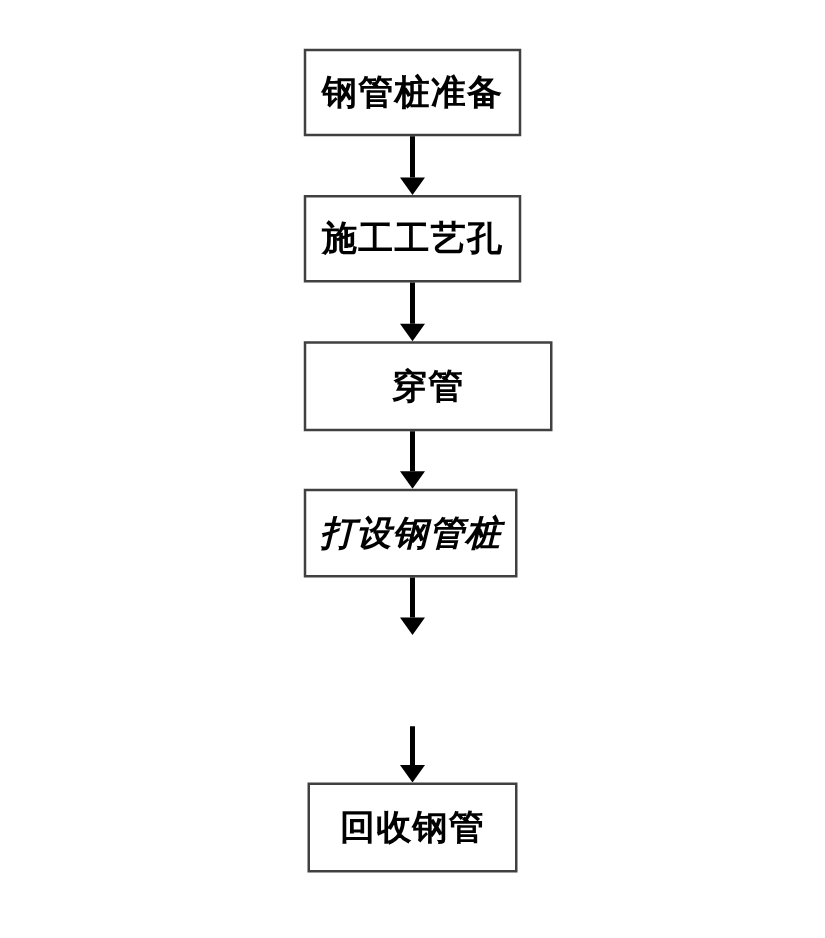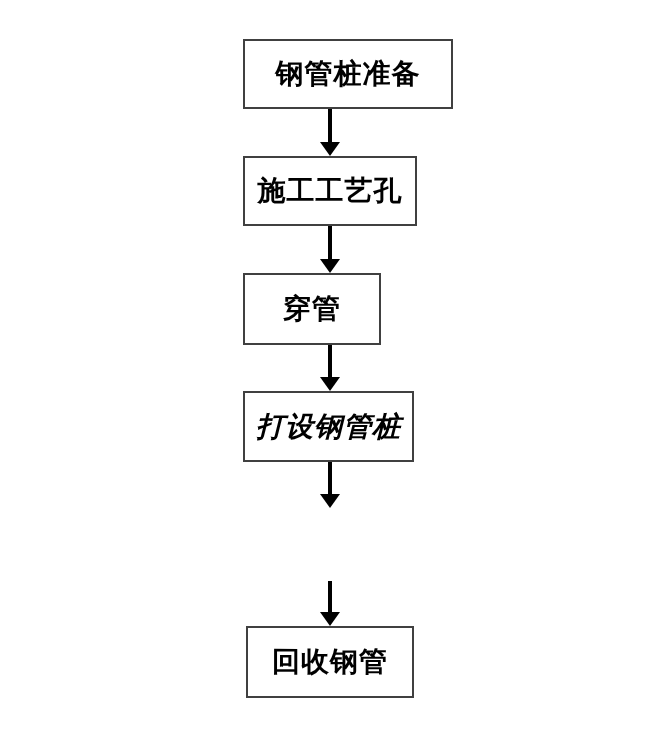--- a/index.html
+++ b/index.html
@@ -26,23 +26,23 @@
   }
   .node-label {
     font-size: 28px;
     font-weight: 700;
     color: #000000;
     letter-spacing: 1px;
     white-space: nowrap;
     line-height: 1;
   }
   
-  .n1 { left: 243px; top: 39px;  width: 210px; height: 70px; }
+  .n1 { left: 243px; top: 39px;  width: 174px; height: 70px; }
   .n2 { left: 243px; top: 156px; width: 174px; height: 70px; }
-  .n3 { left: 243px; top: 273px; width: 138px; height: 72px; text-align: right; }
+  .n3 { left: 243px; top: 273px; width: 199px; height: 72px; text-align: right; }
   .n4 { left: 243px; top: 391px; width: 171px; height: 71px; font-style: italic; }
   .n5 { left: 222px; top: 508px; width: 218px; height: 73px; }
   .n6 { left: 246px; top: 626px; width: 168px; height: 72px; }
 
   .arrow {
     position: absolute;
     width: 20px;
     display: flex;
     flex-direction: column;
     align-items: center;

